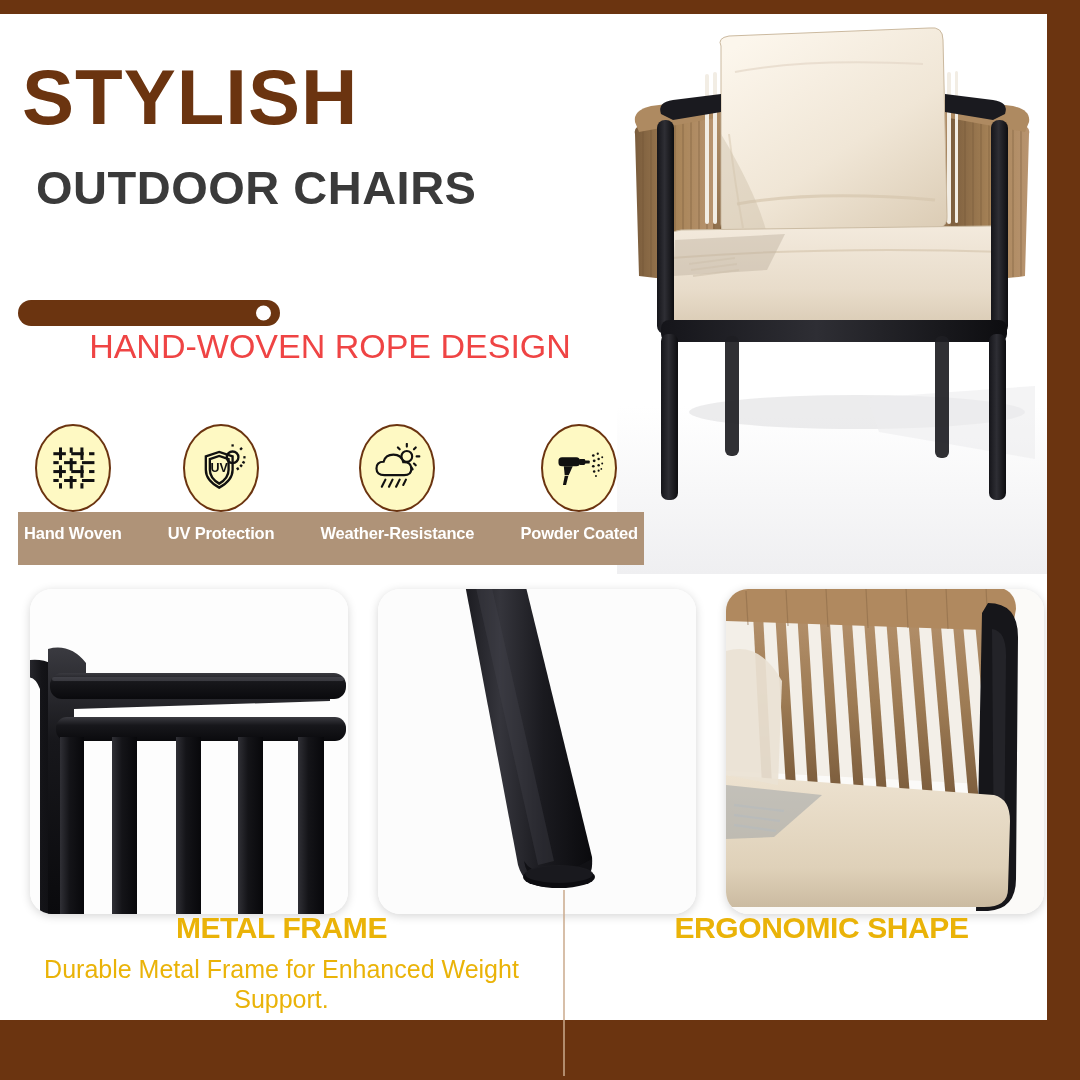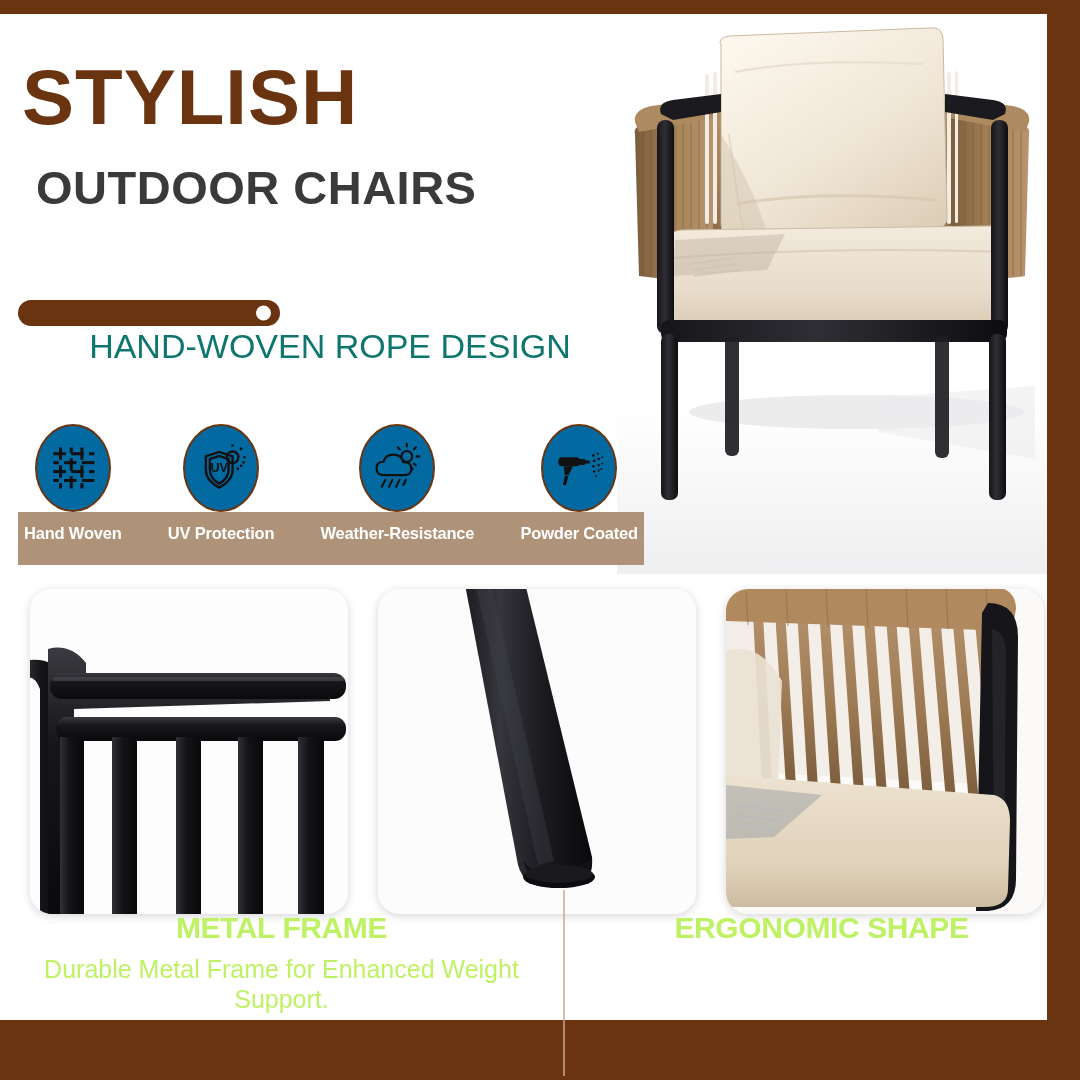--- a/index.html
+++ b/index.html
@@ -37,41 +37,41 @@
     background:#6B3410;border-radius:13px;
   }
   .accent-dot{
     position:absolute;right:9px;top:50%;transform:translateY(-50%);
     width:15px;height:15px;border-radius:50%;background:#FFFFFF;
   }
 
   
   .subhead{
     position:absolute;left:60px;top:310px;width:540px;
-    text-align:center;font-size:34px;color:#0f766e;
+    text-align:center;font-size:34px;color:#ef4444;
     line-height:1.35;font-weight:normal;
   }
 
   
   .tan-band{
     position:absolute;left:18px;top:498px;width:626px;height:53px;
     background:#AF9378;
   }
   .features{
     position:absolute;left:18px;top:410px;width:626px;height:142px;
     display:flex;align-items:flex-start;justify-content:space-between;
     padding:0 6px;box-sizing:border-box;
   }
   .feature{
     display:flex;flex-direction:column;align-items:center;
     flex:0 0 auto;
   }
   .feat-circle{
     width:76px;height:88px;border:2px solid #6B3410;border-radius:50%;
-    background:#0369a1;display:flex;align-items:center;justify-content:center;
+    background:#fef9c3;display:flex;align-items:center;justify-content:center;
     box-sizing:border-box;
   }
   .feat-circle svg{display:block;}
   .feat-label{
     margin-top:12px;font-size:16.5px;font-weight:bold;color:#FFFFFF;
     white-space:nowrap;letter-spacing:-0.2px;
   }
 
   
   .hero-img{
@@ -93,21 +93,21 @@
   .panel-2{left:378px;}
   .panel-3{left:726px;}
   .panel svg{display:block;width:100%;height:100%;}
 
   
   .captions{
     position:absolute;left:0;top:900px;width:1080px;height:180px;
     display:flex;
   }
   .cap{
-    flex:1;position:relative;text-align:center;color:#bef264;
+    flex:1;position:relative;text-align:center;color:#eab308;
     padding:12px 0 0;box-sizing:border-box;margin-left:23px;
   }
   .cap + .cap::before{
     content:"";position:absolute;left:0;top:-10px;width:2px;height:186px;
     background:#C9A98C;opacity:0.75;
   }
   .cap-title{
     font-size:30px;font-weight:bold;letter-spacing:-0.4px;margin:0 0 10px;
     line-height:1.05;
   }

